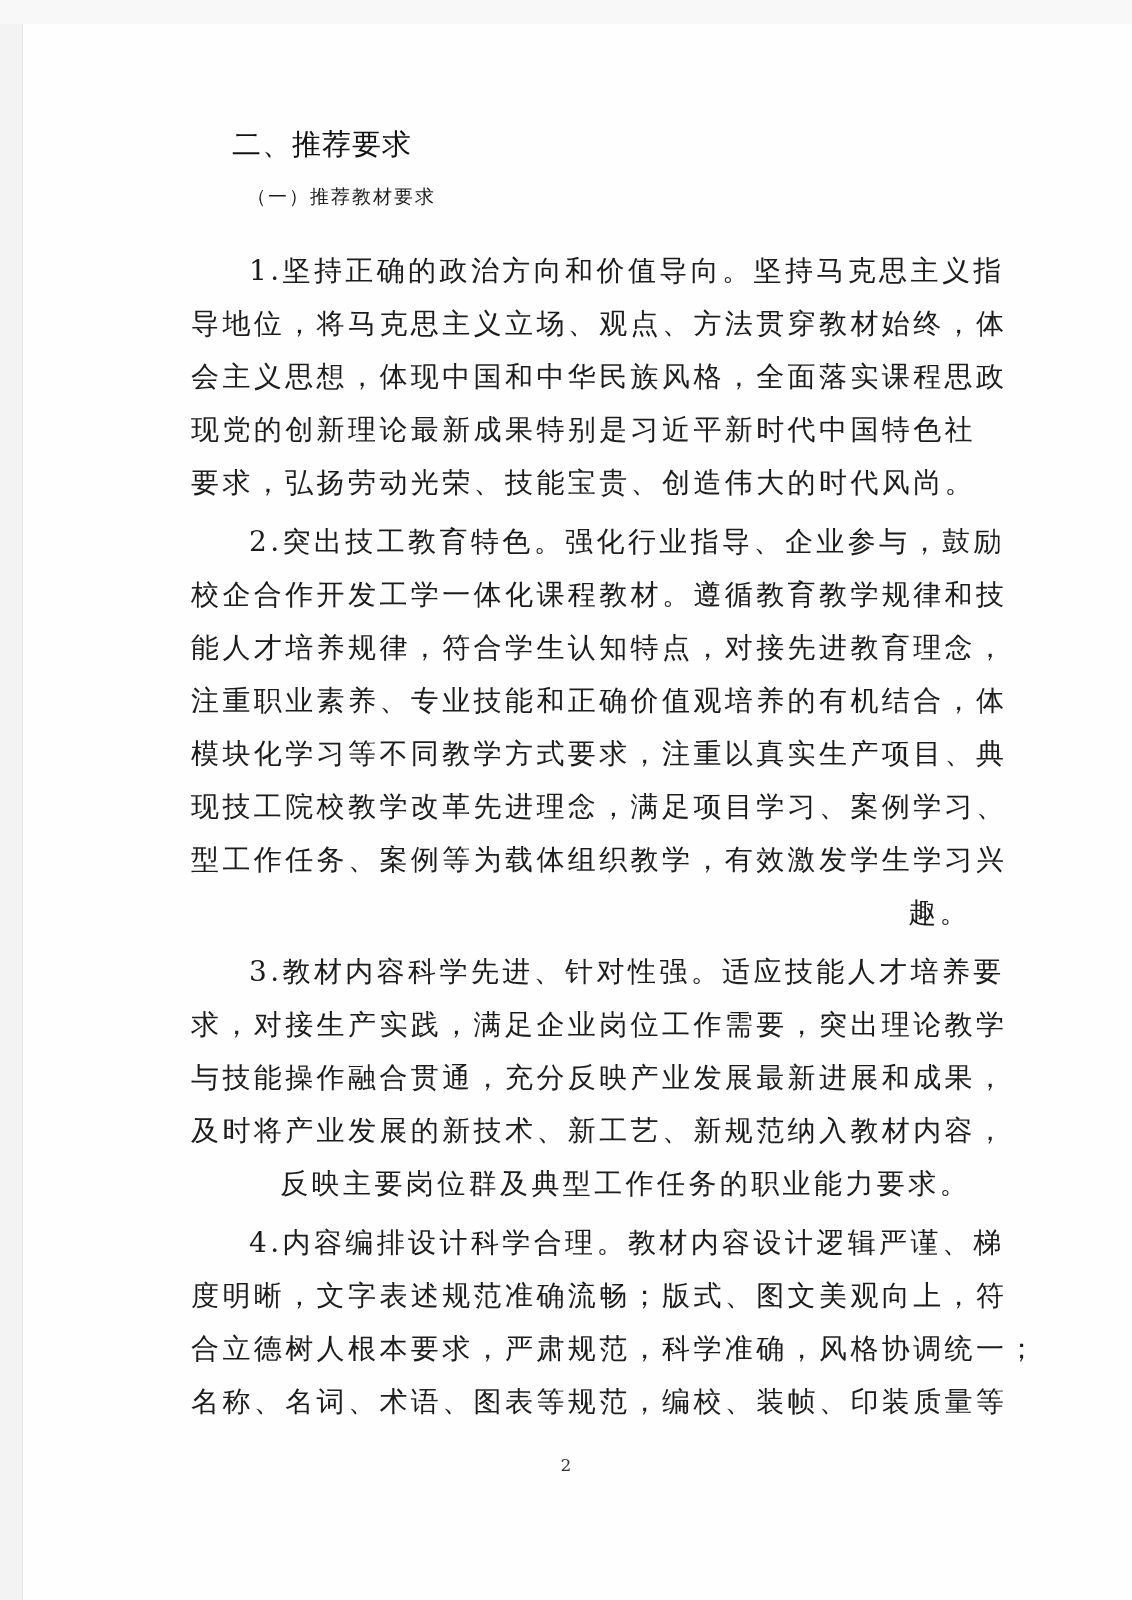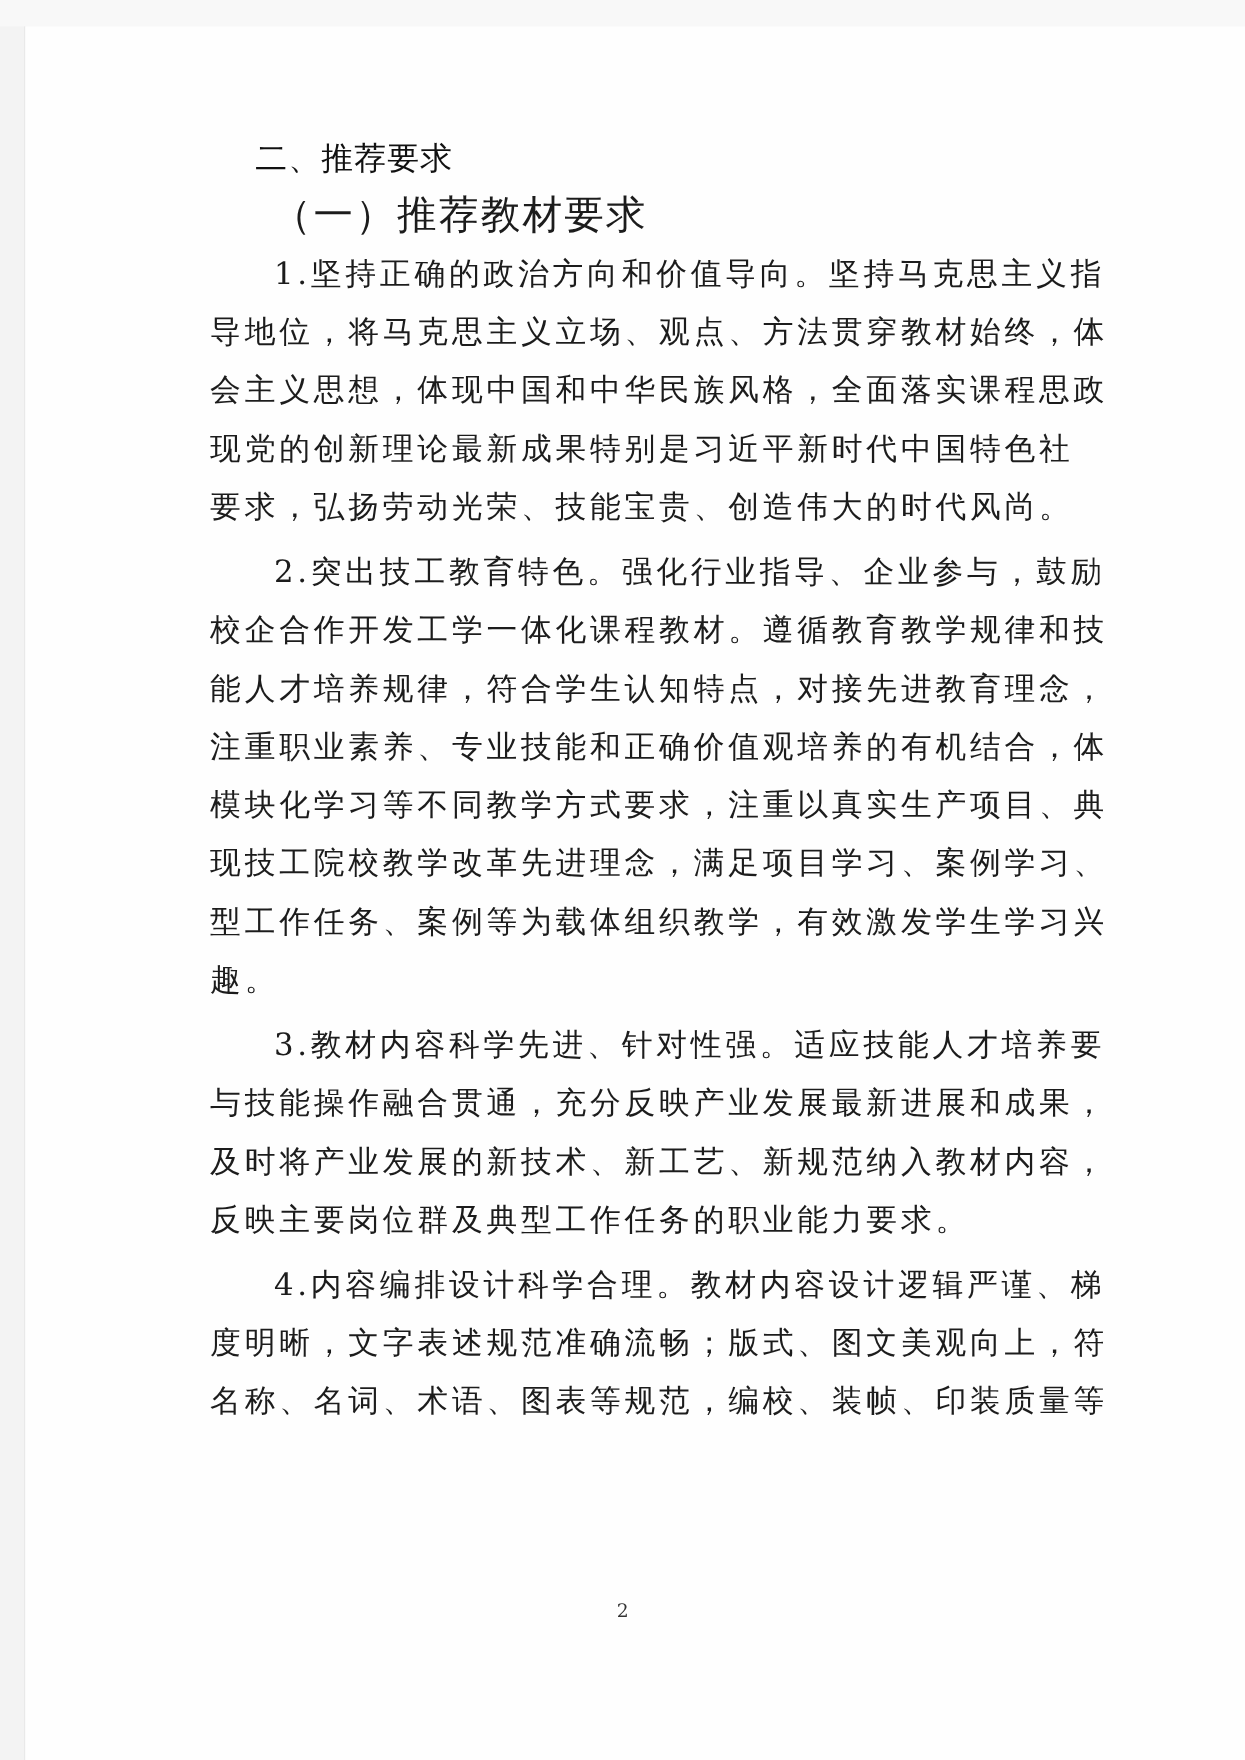--- a/index.html
+++ b/index.html
@@ -44,39 +44,40 @@
       font-size: 29px;
       line-height: 40px;
       height: 40px;
       margin-left: 41px;
       margin-bottom: 12px;
       letter-spacing: 1px;
       font-family: "DejaVu Sans", "Liberation Sans", sans-serif;
       color: #111;
     }
     .heading2 {
-      font-size: 36px;
+      font-size: 19px;
       line-height: 40px;
       height: 40px;
       margin-left: 56px;
-      margin-bottom: 6px;
+      margin-bottom: 28px;
       letter-spacing: 2px;
     }
     .para .line {
       font-size: 28px;
       line-height: 53px;
       height: 53px;
       white-space: nowrap;
       letter-spacing: 3.4px;
     }
     .para .line.first {
       padding-left: 58px;
     }
     .para {
       margin-bottom: 6px;
+      text-align: right;
     }
     .page-number {
       position: absolute;
       left: 0; top: 1455px;
       width: 1132px;
       text-align: center;
       font-size: 17px;
       color: #333;
     }
   </style>
@@ -106,25 +107,27 @@
     <div class="line">能人才培养规律，符合学生认知特点，对接先进教育理念，</div>
     <div class="line">注重职业素养、专业技能和正确价值观培养的有机结合，体</div>
     <div class="line">模块化学习等不同教学方式要求，注重以真实生产项目、典</div>
     <div class="line">现技工院校教学改革先进理念，满足项目学习、案例学习、</div>
     <div class="line">型工作任务、案例等为载体组织教学，有效激发学生学习兴</div>
     <div class="line">趣。</div>
   </div>
 
   <div class="para">
     <div class="line first">3.教材内容科学先进、针对性强。适应技能人才培养要</div>
+    <div class="line">求，对接生产实践，满足企业岗位工作需要，突出理论教学</div>
     <div class="line">与技能操作融合贯通，充分反映产业发展最新进展和成果，</div>
     <div class="line">及时将产业发展的新技术、新工艺、新规范纳入教材内容，</div>
     <div class="line">反映主要岗位群及典型工作任务的职业能力要求。</div>
   </div>
 
   <div class="para">
     <div class="line first">4.内容编排设计科学合理。教材内容设计逻辑严谨、梯</div>
     <div class="line">度明晰，文字表述规范准确流畅；版式、图文美观向上，符</div>
+    <div class="line">合立德树人根本要求，严肃规范，科学准确，风格协调统一；</div>
     <div class="line">名称、名词、术语、图表等规范，编校、装帧、印装质量等</div>
   </div>
 </div>
 
 <div class="page-number">2</div>
 
 </body></html>

